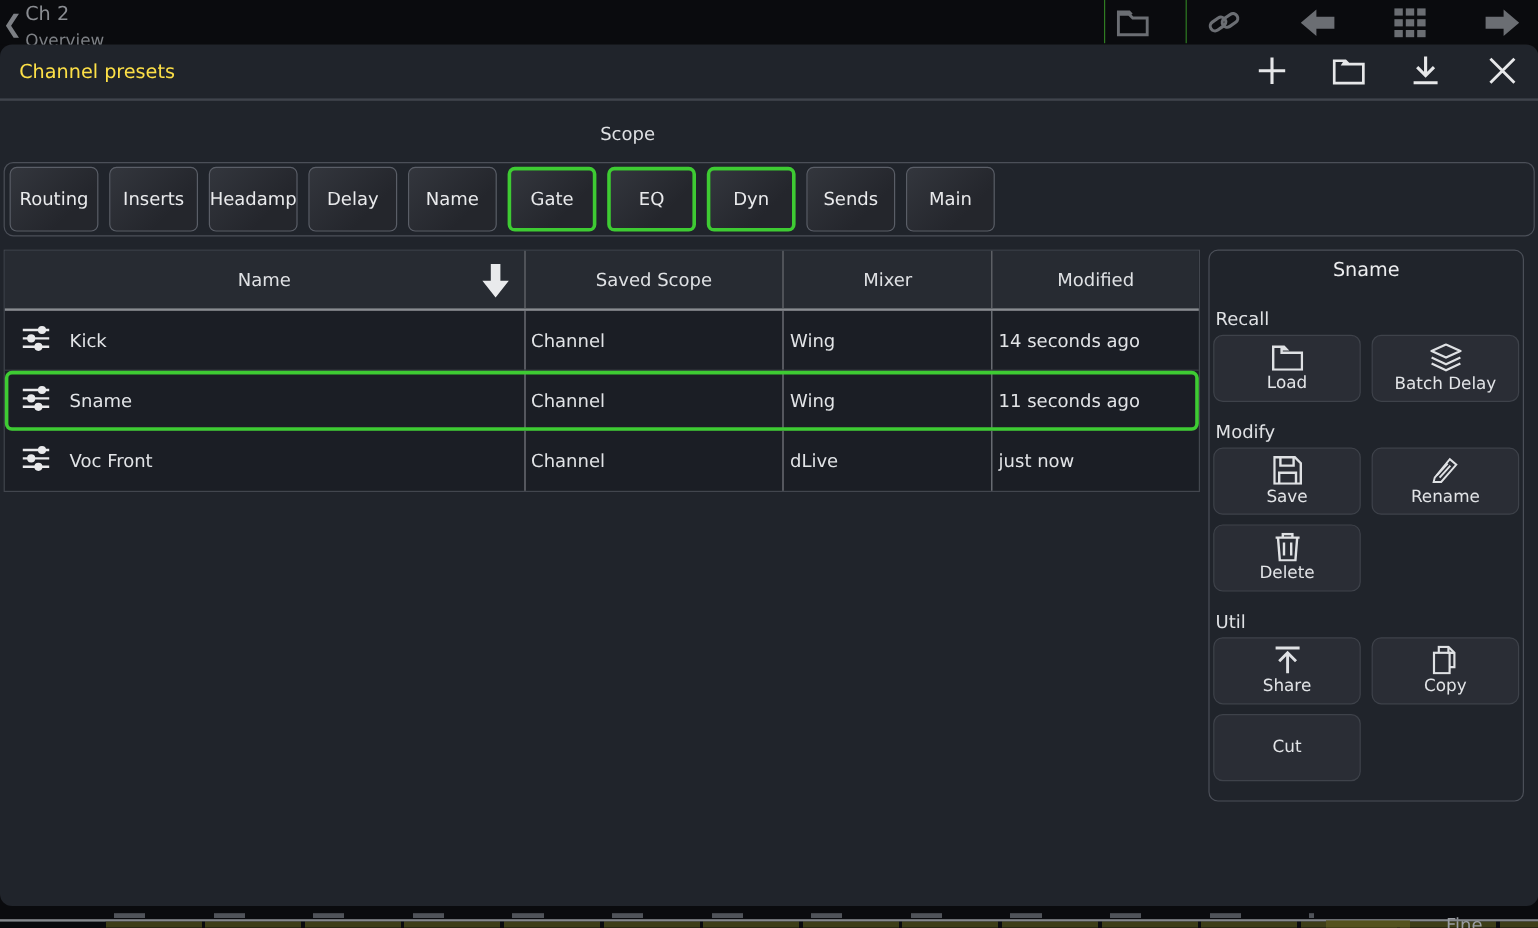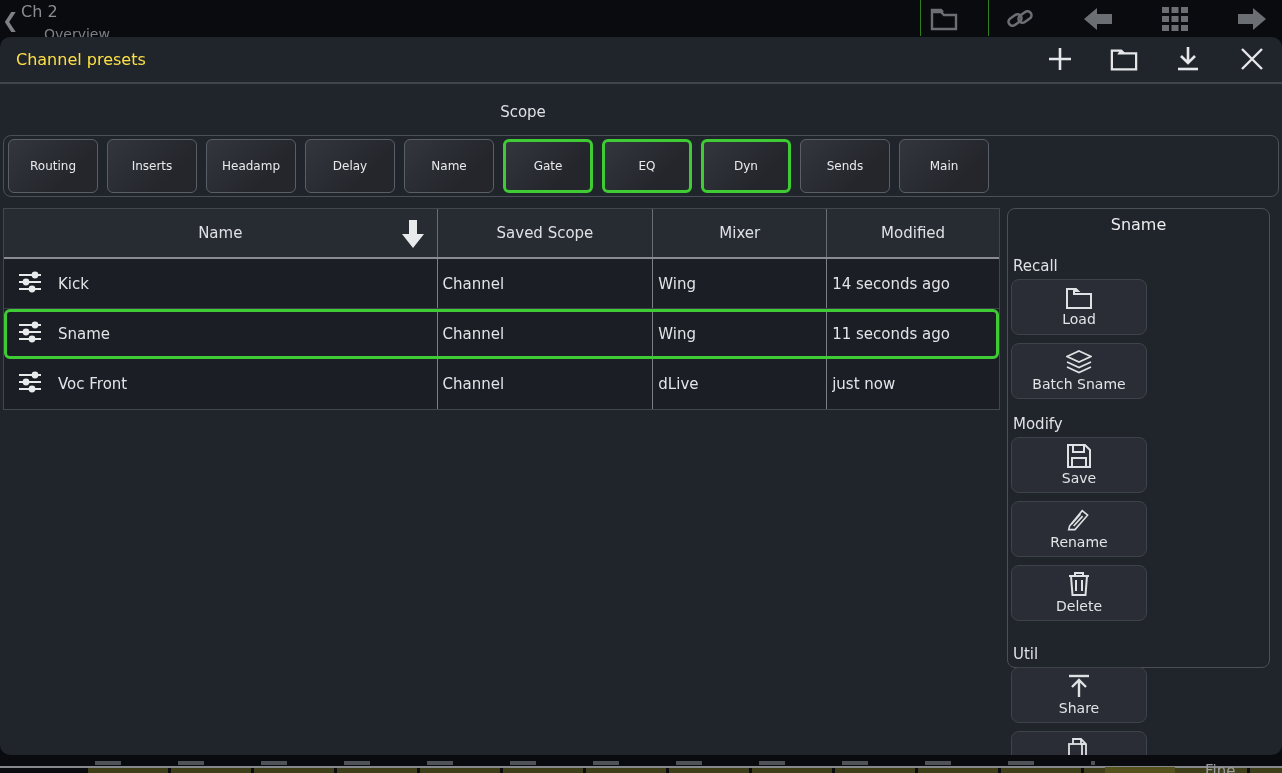--- a/index.html
+++ b/index.html
@@ -4,42 +4,42 @@
 <style>
   * { margin:0; padding:0; box-sizing:border-box; }
   html,body { width:1282px; height:773px; background:#0a0b0e; overflow:hidden;
               font-family:"DejaVu Sans","Liberation Sans",sans-serif; }
   .screen { position:absolute; top:0; left:0; width:1282px; height:773px; }
 
   
   .topbar { position:absolute; top:0; left:0; width:1282px; height:37px; background:#0a0b0e; }
   .back-chevron { position:absolute; left:2px; top:12px; width:12px; height:16px; color:#7d8085; font-size:20px; line-height:16px; }
   .bg-channel { position:absolute; left:21px; top:2px; color:#8a8d92; font-size:16px; }
-  .bg-view { position:absolute; left:21px; top:26px; color:#7d8085; font-size:14px;margin-left:23px; }
+  .bg-view { position:absolute; left:21px; top:26px; color:#7d8085; font-size:14px; }
   .topbar-icons { position:absolute; right:14px; top:6px; display:flex; gap:47px; align-items:center; }
   .topbar-icons svg { display:block; }
   .green-sep { position:absolute; top:0; width:1px; height:36px; background:#2f7c22; }
 
   
   .dialog { position:absolute; top:37px; left:0; width:1282px; height:718px;
             background:#20242b; border-radius:10px; }
   .dlg-header { position:absolute; top:0; left:0; width:100%; height:47px;
                 border-bottom:2px solid #40444c; }
   .dlg-title { position:absolute; left:16px; top:13px; color:#fde047; font-size:16px; }
   .dlg-header-icons { position:absolute; right:16px; top:8px; display:flex; gap:36px; align-items:center; }
   .hicon { width:28px; height:28px; display:flex; align-items:center; justify-content:center; }
 
   .scope-label { position:absolute; top:66px; left:0; width:1046px; text-align:center;
                  color:#dfe1e4; font-size:15px; }
   .scope-bar { position:absolute; top:98px; left:3px; width:1276px; height:62px;
                border:1px solid #4b4f58; border-radius:8px; display:flex; align-items:center;
                padding-left:4px; gap:9px; }
-  .scope-btn { width:90px; height:54px; border:1px solid #5a5e67; border-radius:6px;
+  .scope-btn { width:74px; height:54px; border:1px solid #5a5e67; border-radius:6px;
                background:linear-gradient(135deg,#33363d 0%,#24262c 70%);
-               color:#e9eaec; font-size:12px; display:flex; align-items:center; justify-content:center; }
+               color:#e9eaec; font-size:15px; display:flex; align-items:center; justify-content:center; }
   .scope-btn.active { border:3px solid #3ecb33; }
 
   
   .preset-table { position:absolute; top:171px; left:3px; width:997px; height:202px;
                   border:1px solid #42464e; background:#1b1e25; }
   .thead { display:flex; height:50px; background:#272b32; border-bottom:2px solid #898c91; }
   .th { color:#dfe1e4; font-size:15px; display:flex; align-items:center; justify-content:center;
         border-right:1px solid #6a6d72; position:relative; }
   .th:last-child { border-right:none; }
   .trow { display:flex; height:50px; border-bottom:1px solid #3a3e45; position:relative; }
@@ -51,21 +51,21 @@
   .c-name { width:434px; } .c-scope { width:216px; } .c-mixer { width:174px; } .c-mod { width:172px; }
   .trow.selected { outline:3px solid #3ecb33; outline-offset:-3px; border-radius:6px; }
   .sort-arrow { position:absolute; right:12px; top:9px; }
 
   
   .panel { position:absolute; top:171px; left:1007px; width:263px; height:460px;
            border:1px solid #4b4f58; border-radius:8px; background:#20242b; padding:6px 3px 3px 3px; }
   .panel-title { text-align:center; color:#ecedef; font-size:16px; height:26px; }
   .sec-label { color:#dfe1e4; font-size:15px; height:26px; line-height:26px; padding-left:2px;margin-top:12px; }
   .btn-grid { display:flex; flex-wrap:wrap; gap:8px 9px; }
-  .pbtn { width:136px; height:56px; background:#2a2d35; border:1px solid #3e424a; border-radius:8px;
+  .pbtn { width:123px; height:56px; background:#2a2d35; border:1px solid #3e424a; border-radius:8px;
           display:flex; flex-direction:column; align-items:center; justify-content:center; gap:3px; }
   .pbtn .lbl { color:#e2e4e7; font-size:14px; line-height:15px; }
   .pbtn.no-icon { justify-content:center; }
   .pbtn svg { display:block; }
 
   
   .bottom-zone { position:absolute; top:755px; left:0; width:1282px; height:18px; background:#0a0b0e; }
   .clipped-text-row { position:absolute; top:6px; left:95px; width:1000px; height:4px;
       background:repeating-linear-gradient(90deg,#61656c 0 26px,transparent 26px 83px); opacity:.8; }
   .fader-line { position:absolute; top:11px; left:0; width:1282px; height:2px; background:#85888d; }
@@ -272,21 +272,21 @@
         <div class="pbtn">
           <span>
             <svg width="26" height="24" viewBox="0 0 26 24">
                 <g fill="none" stroke="#dfe1e4" stroke-width="1.8">
               <path d="M13 1 L25 6.5 L13 12 L1 6.5 Z"></path>
                   <path d="M1 12 L13 17.5 L25 12"></path>
                   <path d="M1 17 L13 22.5 L25 17"></path>
                 </g>
               </svg>
           </span>
-          <span class="lbl">Batch Sname</span>
+          <span class="lbl">Batch Delay</span>
         </div>
       </div>
 
       <div class="sec-label">Modify</div>
       <div class="btn-grid">
         <div class="pbtn">
           <span>
             <svg width="24" height="24" viewBox="0 0 24 24">
                 <g fill="none" stroke="#dfe1e4" stroke-width="2">
               <path d="M1 1 h17 l5 5 v17 h-22 z"></path>

